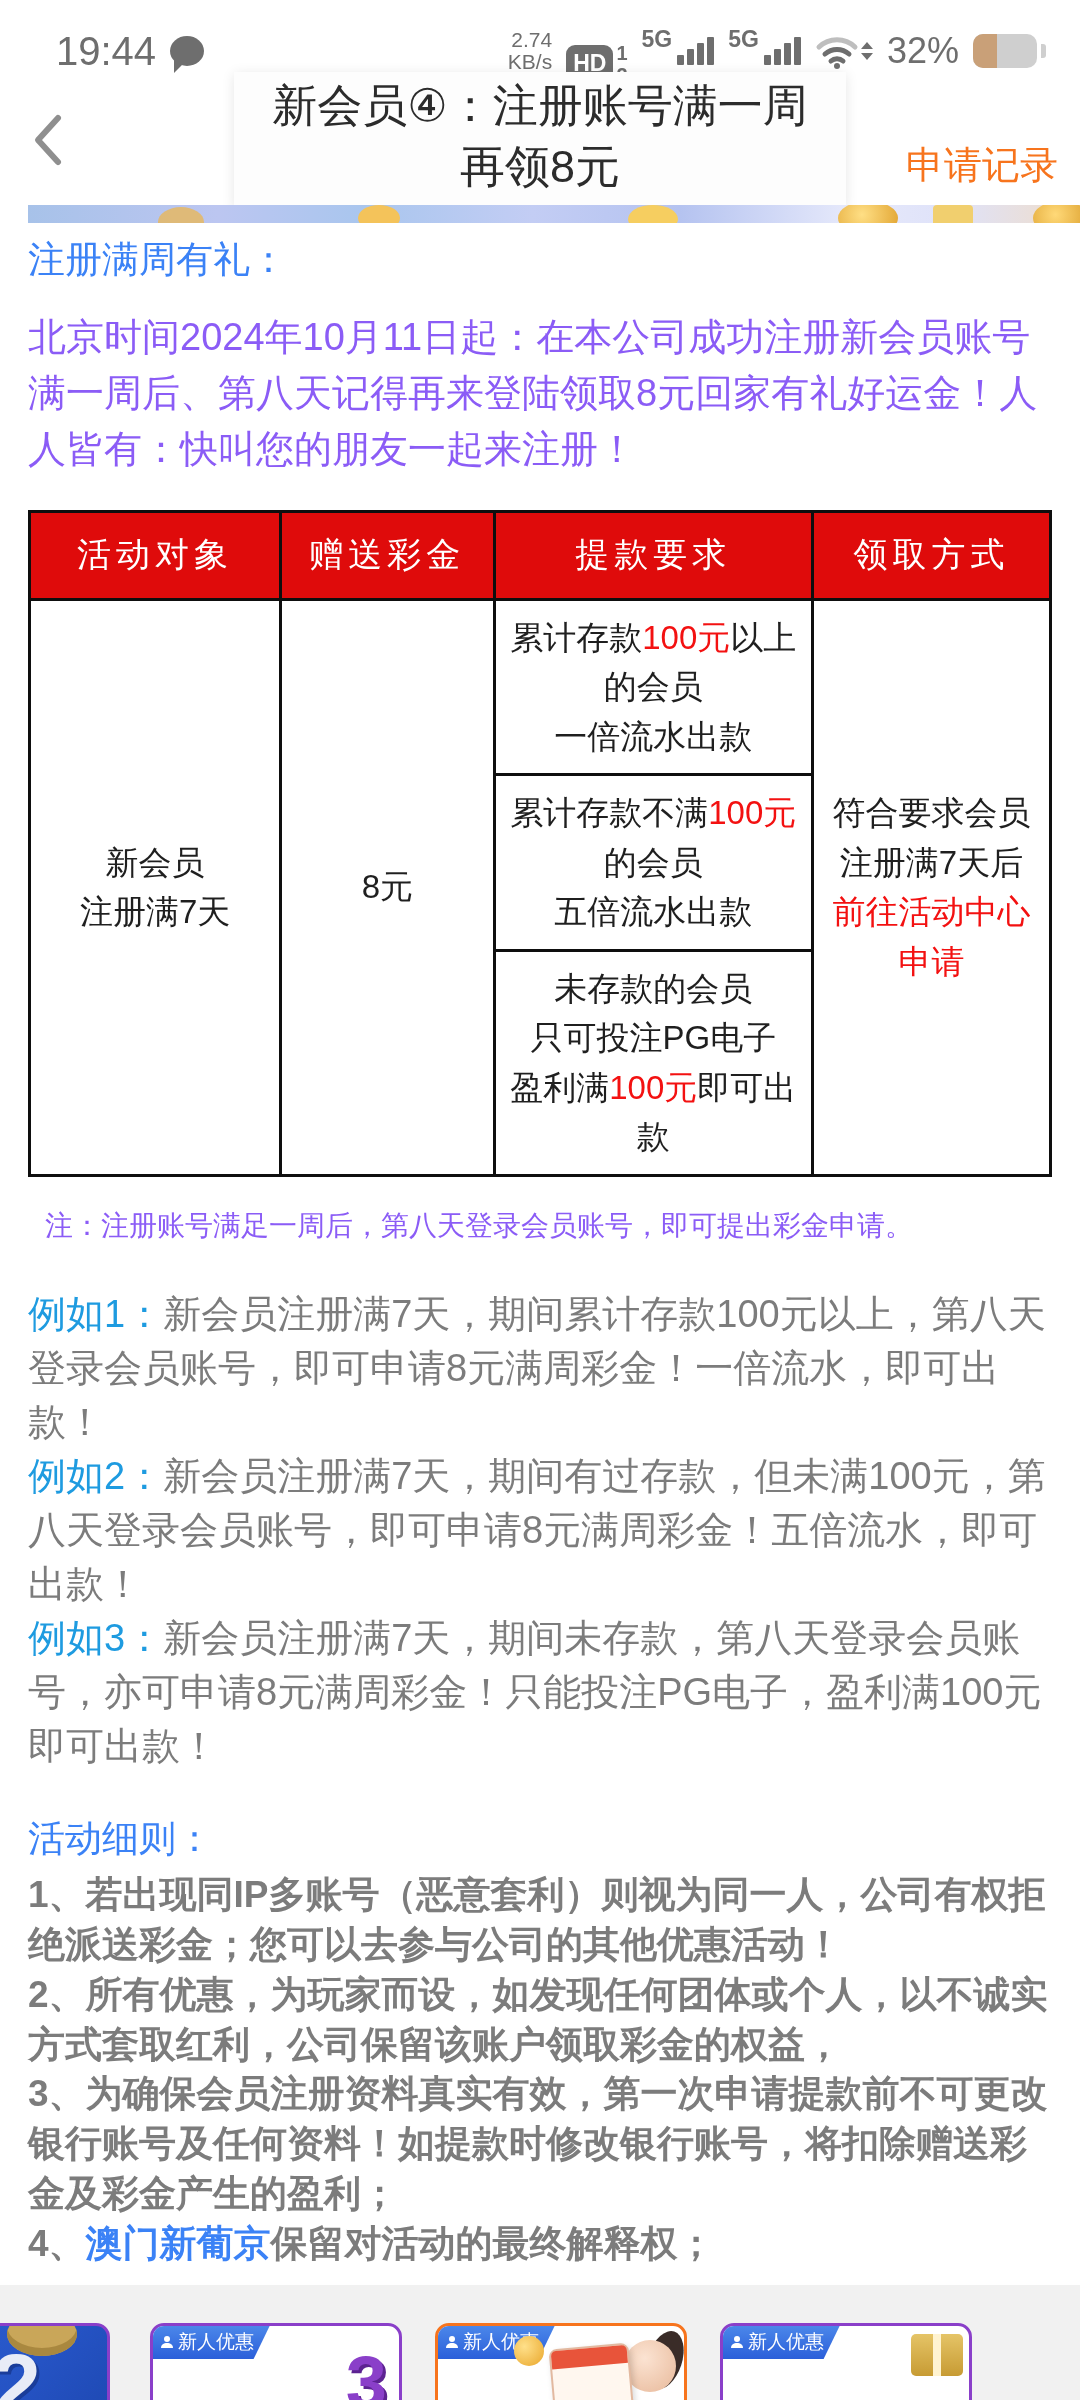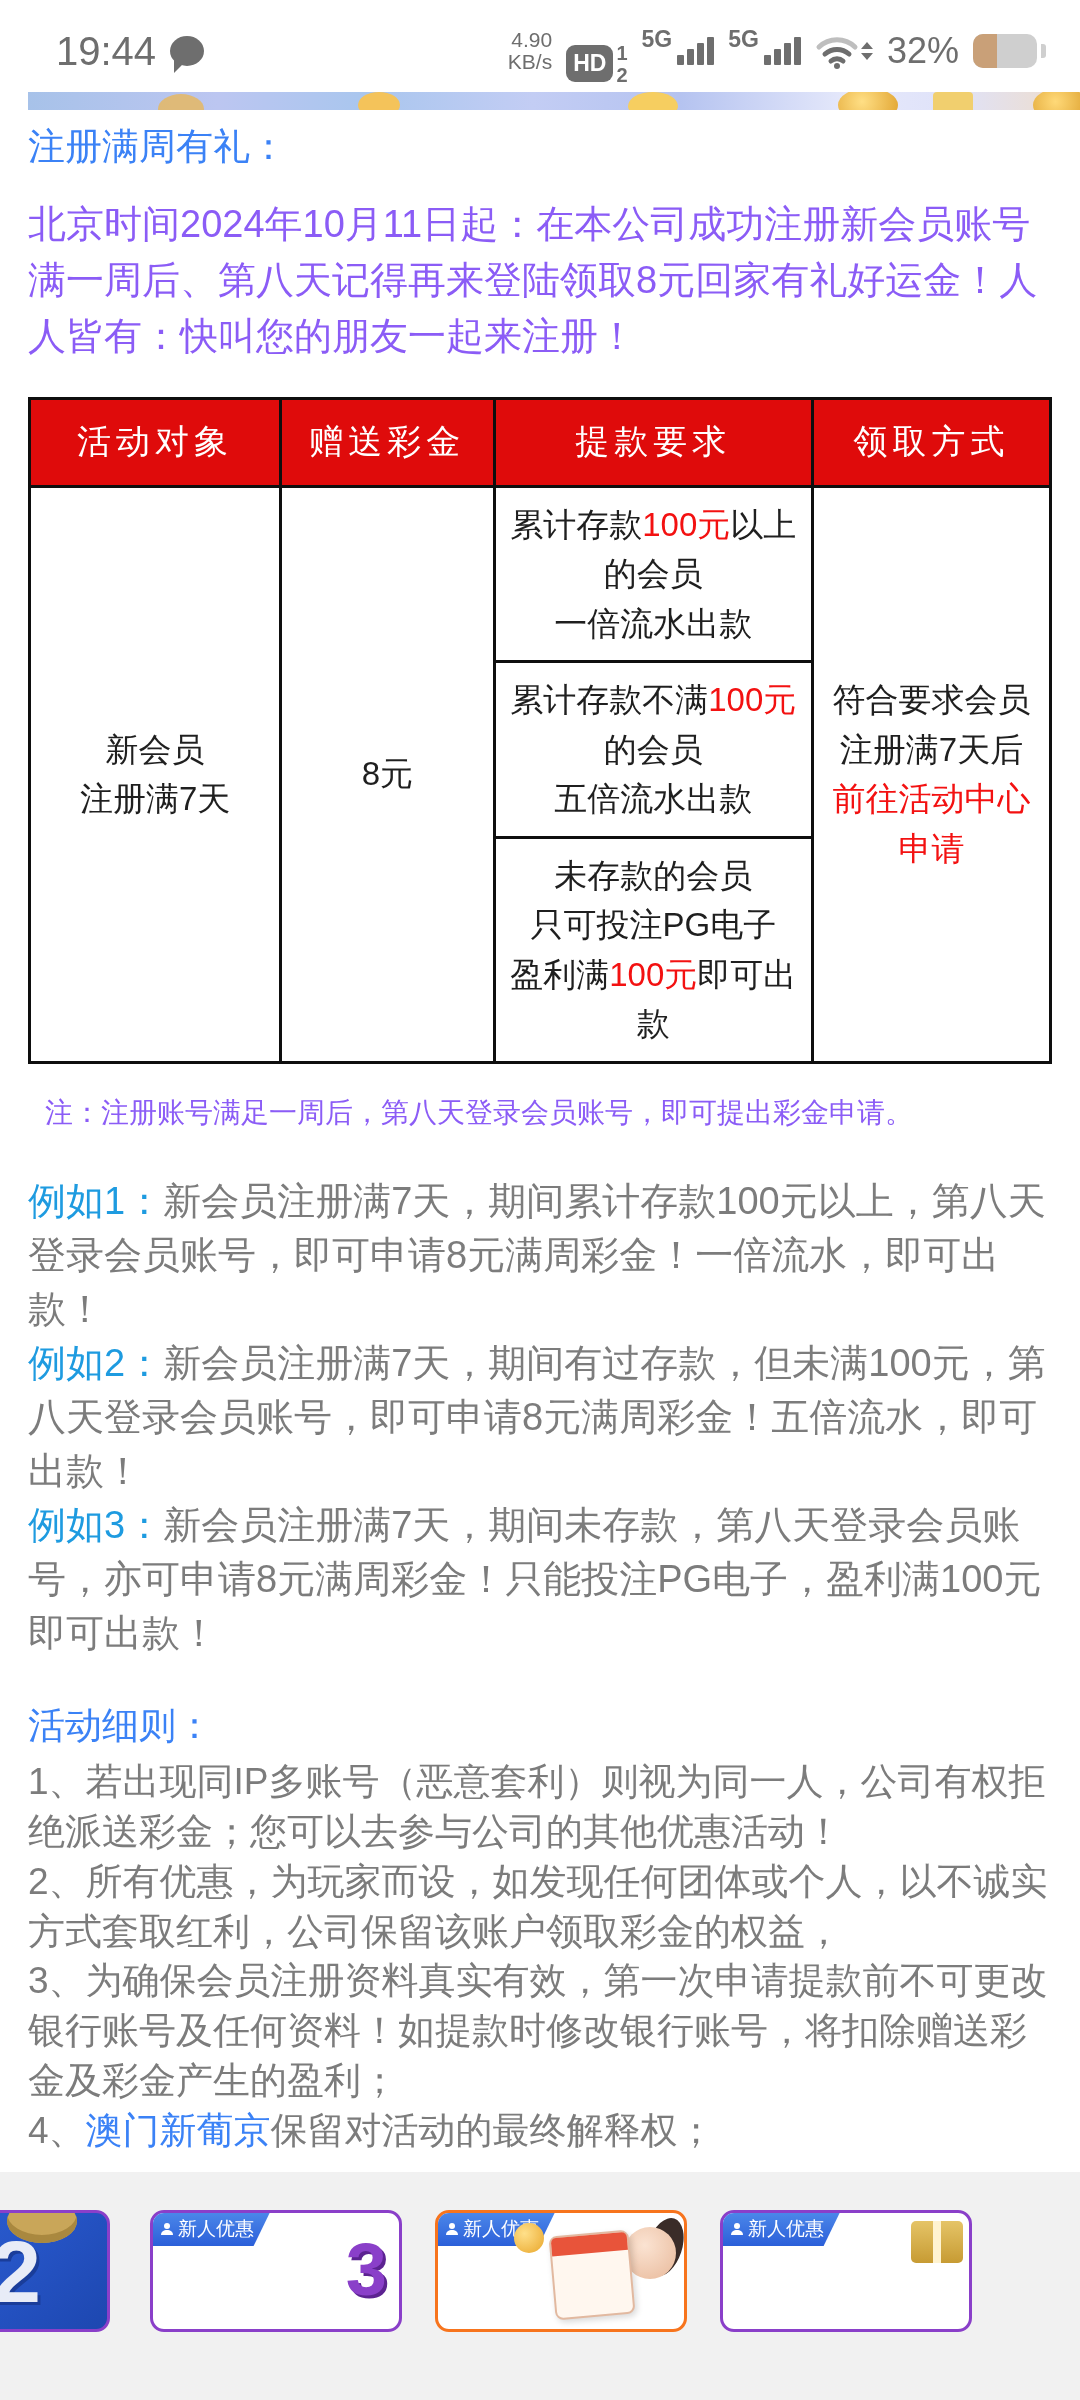--- a/index.html
+++ b/index.html
@@ -57,21 +57,21 @@
   table.promo td { font-size:33px; color:#1f1f1f; line-height:1.5; padding:12px 6px; }
   .rh1{height:163px}.rh2{height:166px}.rh3{height:163px}
   td .redtx { color:#f31111; }
 
   .note { margin-top:28px; font-size:28px; line-height:1.48;margin-left:17px; }
   .examples { margin-top:42px; }
   .examples p { font-size:38px; line-height:1.42; color:#7c7c7c; }
   .exlabel { color:#1e9be0; }
   .rules { margin-top:40px; }
   .rules-title { font-size:37px; margin-bottom:6px; }
-  .rules p { font-size:37px; line-height:1.35; color:#7c7c7c; }
+  .rules p { font-size:37px; line-height:1.35; color:#7c7c7c;font-weight:bold; }
 
   
   .carousel { position:relative; margin-top:16px; width:1080px; height:247px; background:#f1f1f1; }
   .card { position:absolute; top:38px; height:122px; width:252px; background:#fff; border:3px solid #8a3fc9; border-radius:14px; overflow:hidden; cursor:pointer; }
   .card1 { left:-145px; width:255px; background:linear-gradient(135deg,#2f64d8 0%,#2553c4 60%,#1d47b0 100%); }
   .card1 .bignum { position:absolute; right:66px; top:8px; font-size:88px; font-weight:800; color:#e8ecf7; text-shadow:3px 3px 0 #1a3d9a; }
   .card1 .bow { position:absolute; right:30px; top:-14px; width:70px; height:44px; border-radius:50%; background:#c9a659; box-shadow:inset 0 -8px 0 #a9883f; }
   .card2 { left:150px; }
   .card3 { left:435px; border-color:#f7741d; }
   .card4 { left:720px; }
@@ -90,21 +90,21 @@
 
 <div class="page">
 
   <div class="statusbar">
     <div class="sb-left">
       <span class="sb-time">19:44</span>
       <span class="bubble"></span>
     </div>
     <div class="sb-right">
       <span class="speed">
-        <span>4.90</span>
+        <span>2.74</span>
         <span>KB/s</span>
       </span>
       <span class="hdwrap">
         <span class="hd">HD</span>
         <span class="simcol">
           <i>1</i>
           <i>2</i>
         </span>
       </span>
       <span class="sig">
@@ -138,20 +138,30 @@
           </span>
       </span>
       <span class="battpct">32%</span>
       <span class="batt">
           <span class="fill"></span>
         </span>
       <span class="battnub"></span>
     </div>
   </div>
 
+  <div class="appheader">
+    <svg class="backbtn" viewBox="0 0 44 60">
+      <polyline points="32,8 12,30 32,52" fill="none" stroke="#8f8f8f" stroke-width="6" stroke-linecap="round" stroke-linejoin="round"></polyline>
+    </svg>
+    <div class="titlebox">
+      <div>新会员④：注册账号满一周</div>
+      <div>再领8元</div>
+    </div>
+    <a class="applylink">申请记录</a>
+  </div>
 
   <div class="banner">
     <i style="left:130px;top:2px;width:46px;height:30px;background:#e9b75a;opacity:.8"></i>
     <i style="left:330px;top:0;width:42px;height:26px;background:#f4c35a"></i>
     <i style="left:600px;top:0;width:50px;height:28px;background:#f6ce60"></i>
     <i style="left:810px;top:-4px;width:60px;height:34px;background:radial-gradient(circle at 40% 40%,#ffdf85,#e0a22e)"></i>
     <i style="left:905px;top:0;width:40px;height:26px;background:#f1cf6e;border-radius:4px"></i>
     <i style="left:1005px;top:-4px;width:56px;height:34px;background:radial-gradient(circle at 40% 40%,#ffd978,#da9c28)"></i>
   </div>
 

